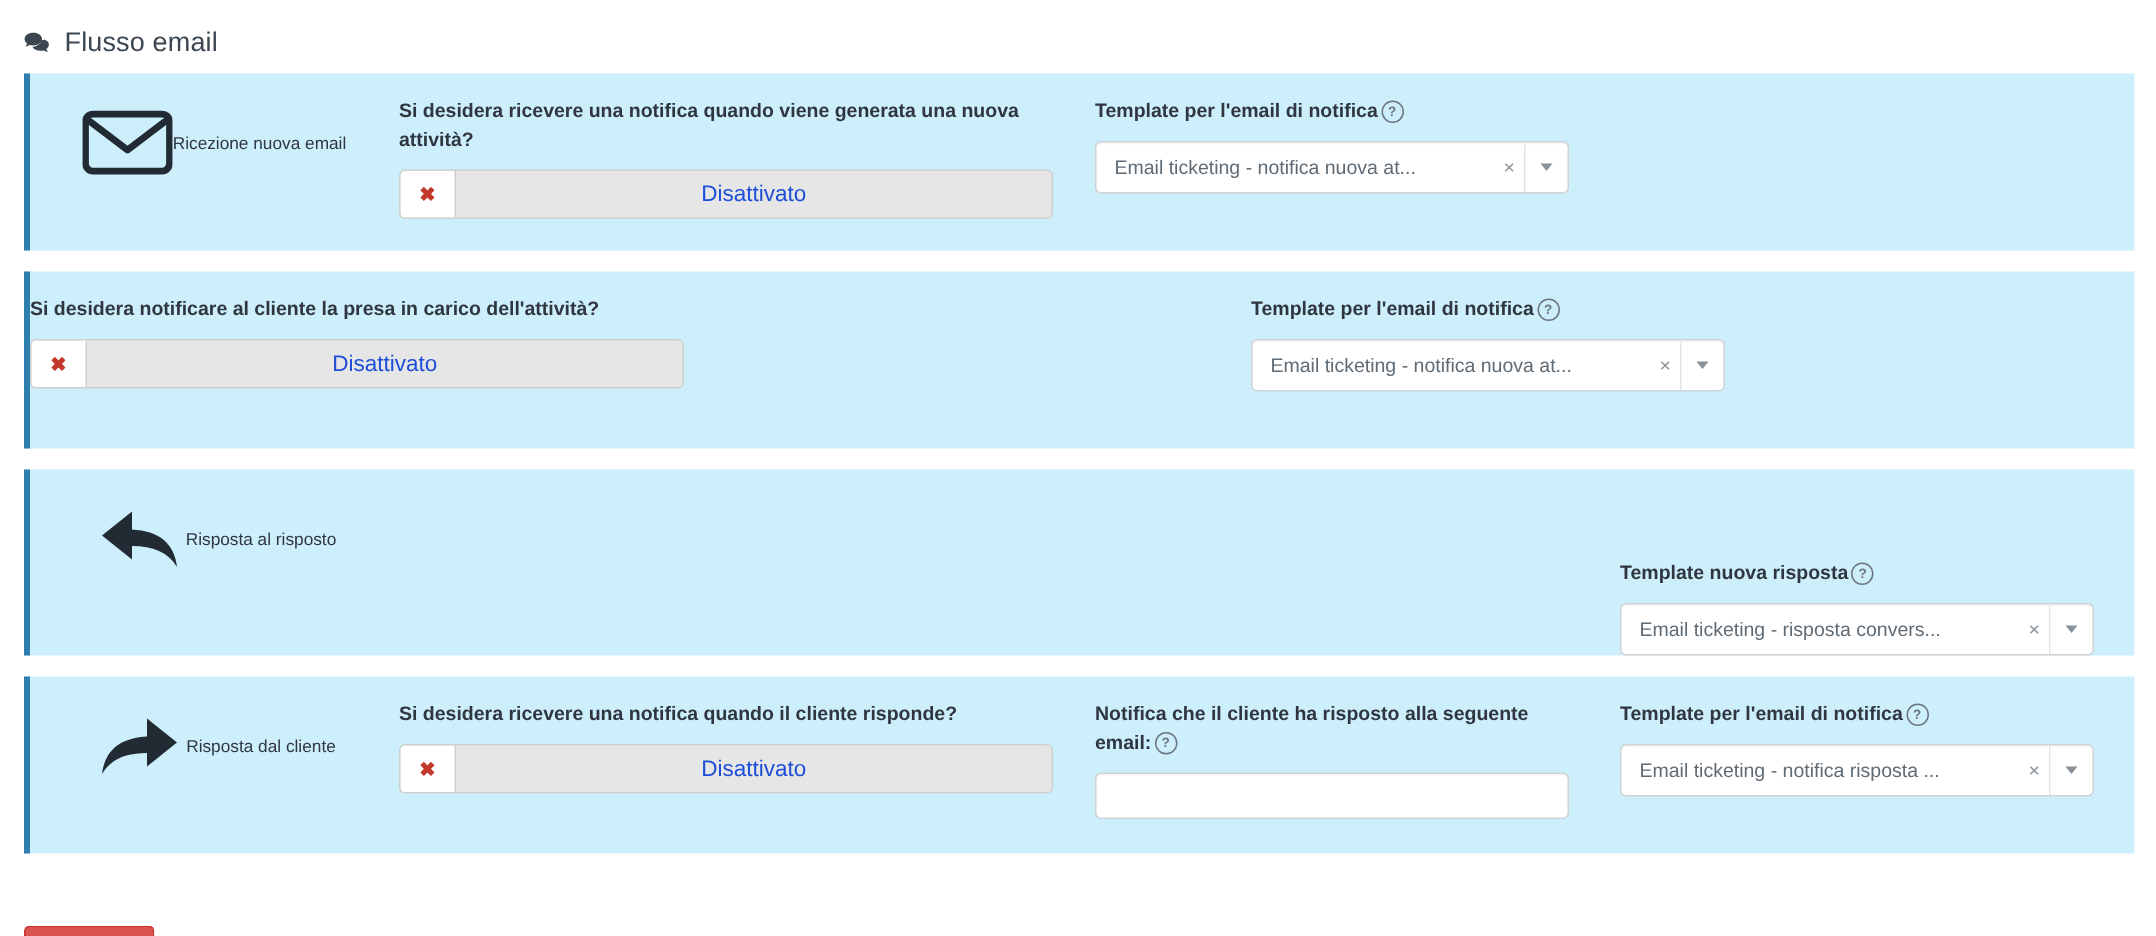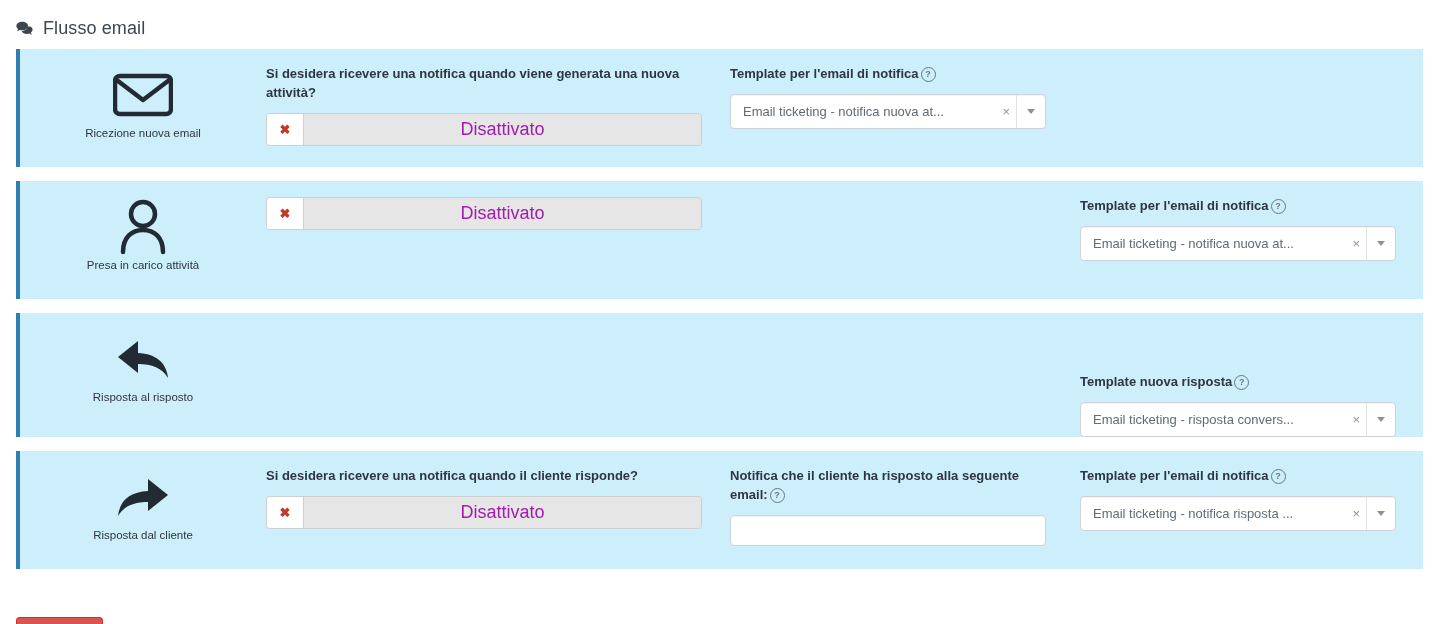--- a/index.html
+++ b/index.html
@@ -55,21 +55,21 @@
     min-height: 118px;
     display: flex;
     align-items: flex-start;
     box-sizing: border-box;
   }
 
   .row-icon-cell {
     width: 246px;
     flex: 0 0 246px;
     display: flex;
-    flex-direction: column;
+    flex-direction: row;
     align-items: center;
     justify-content: center;
     padding-top: 18px;
     box-sizing: border-box;
   }
   .row-icon-cell .glyph {
     height: 56px;
     display: flex;
     align-items: center;
     justify-content: center;
@@ -137,22 +137,22 @@
     border-right: 1px solid #cfcfcf;
     color: #c0392b;
     font-size: 13px;
     font-weight: bold;
   }
   .toggle .state {
     flex: 1 1 auto;
     display: flex;
     align-items: center;
     justify-content: center;
-    font-size: 18px;
-    color: #a21caf;
+    font-size: 15px;
+    color: #1d4ed8;
     background: #e6e6e6;
   }
 
   
   .text-input {
     width: 316px;
     height: 31px;
     box-sizing: border-box;
     border: 1px solid #cfd3d7;
     border-radius: 4px;
@@ -268,31 +268,23 @@
           <span class="value">Email ticketing - notifica nuova at...</span>
           <span class="clear">×</span>
           <span class="arrow-box">
               <span class="caret"></span>
             </span>
         </div>
       </div>
     </div>
 
     <div class="flow-row">
-      <div class="row-icon-cell">
-        <span class="glyph">
-          <svg width="56" height="56" viewBox="0 0 56 56">
-            <circle cx="28" cy="15" r="12" fill="none" stroke="#222b33" stroke-width="4.5"></circle>
-            <path d="M8 53 C8 38 17 31 28 31 C39 31 48 38 48 53" fill="none" stroke="#222b33" stroke-width="4.5" stroke-linecap="round"></path>
-          </svg>
-        </span>
-        <span class="icon-label">Presa in carico attività</span>
-      </div>
 
       <div class="col col-toggle">
+        <div class="field-label">Si desidera notificare al cliente la presa in carico dell'attività?</div>
         <div class="toggle">
           <span class="knob">✖</span>
           <span class="state">Disattivato</span>
         </div>
       </div>
 
       <div class="col col-email"></div>
 
       <div class="col col-tmpl">
         <div class="field-label one-line"><span>Template per l'email di notifica</span><span class="help-icon">?</span></div>

